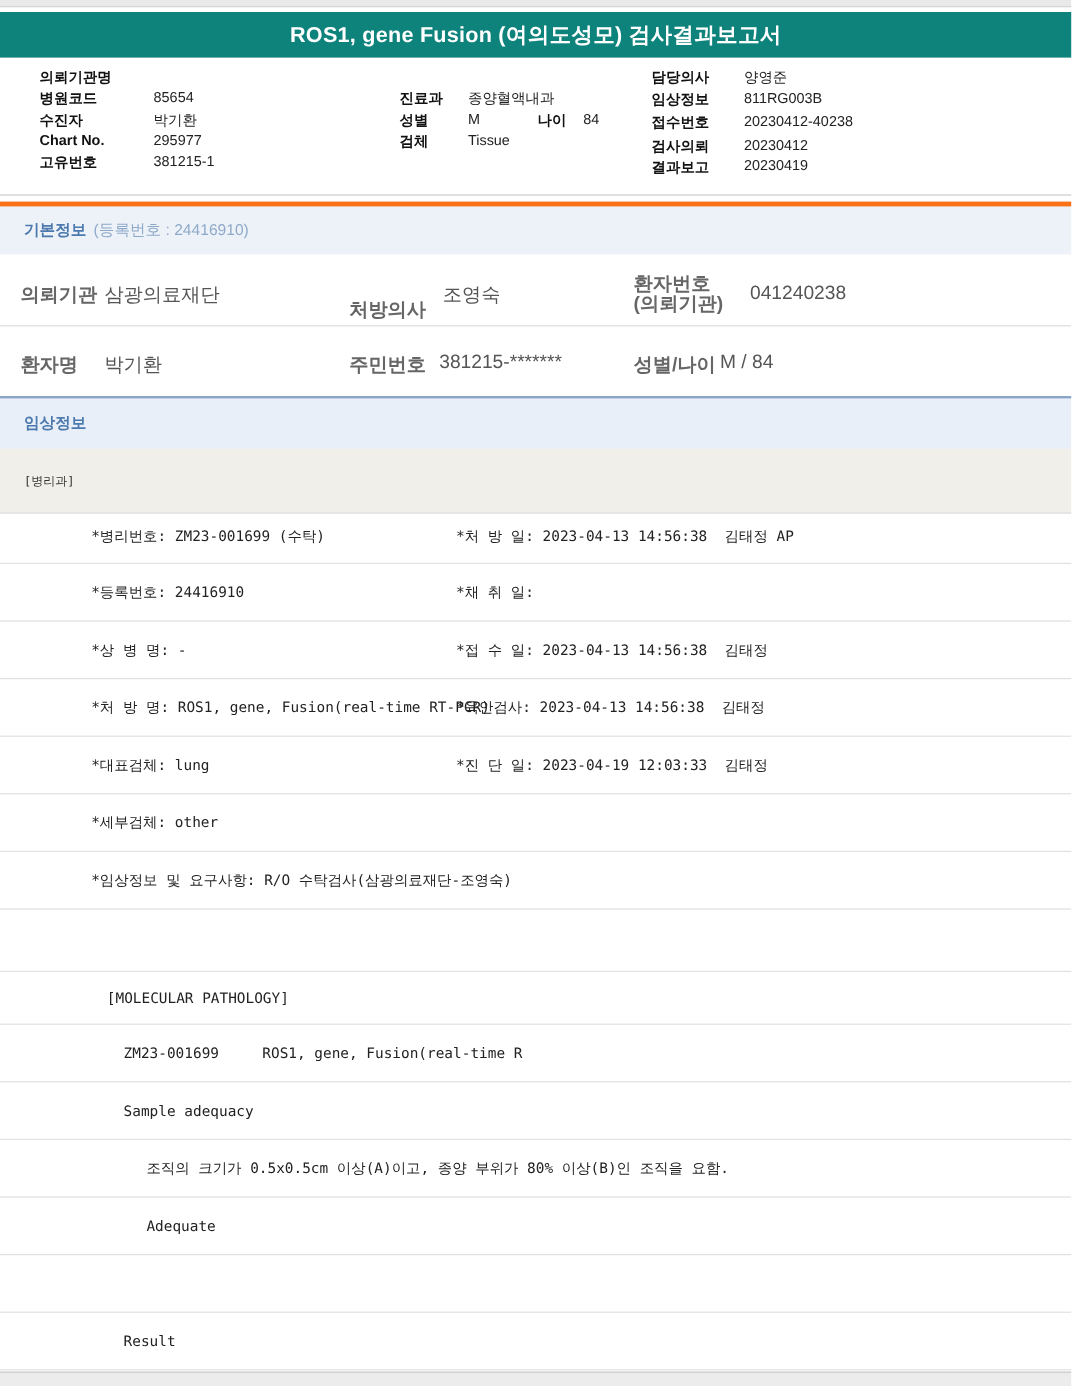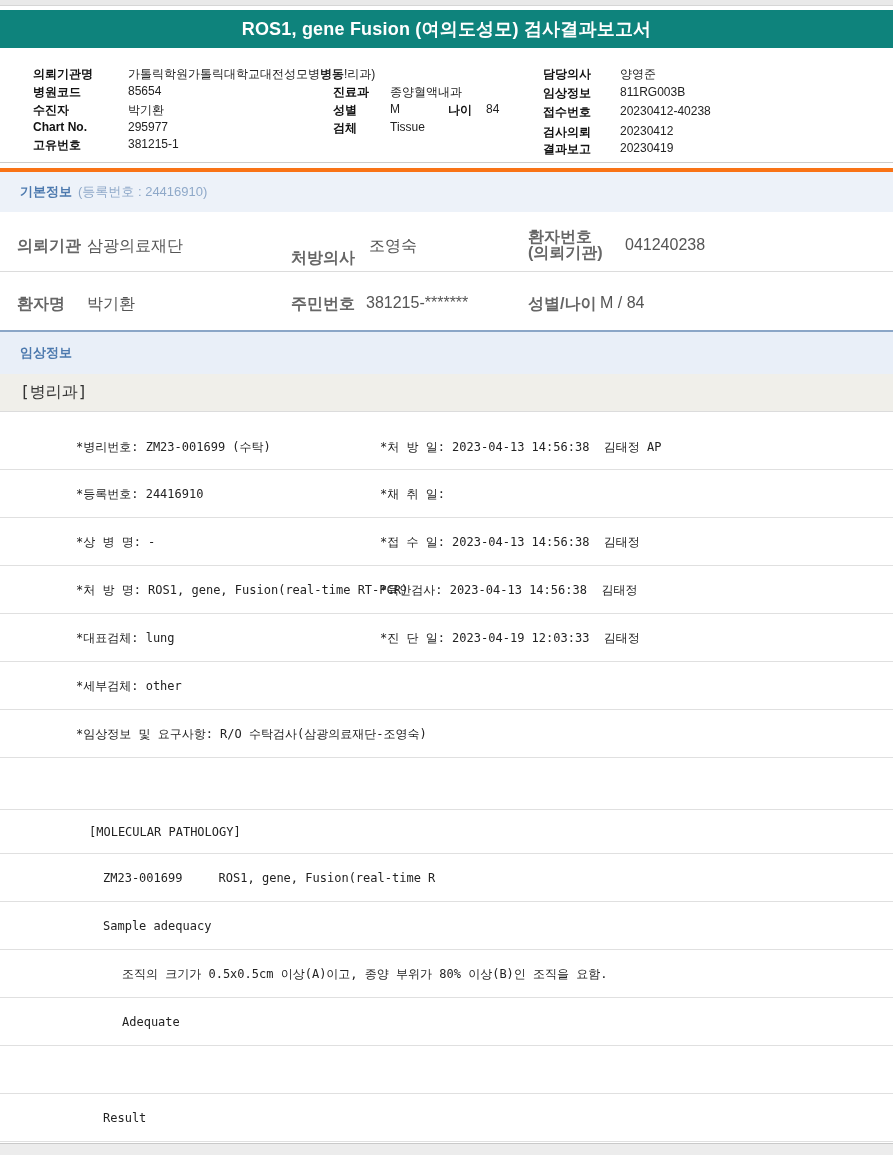--- a/index.html
+++ b/index.html
@@ -11,45 +11,45 @@
   .top-strip {
     position:absolute; top:0; left:0; right:0; height:6px;
     background:#e9e9e9; border-bottom:1px solid #d6d6d6;
   }
   .banner {
     position:absolute; top:10px; left:0; right:0; height:38px;
     background:#0e837c; color:#ffffff; display:flex;
     align-items:center; justify-content:center;
     font-size:18px; font-weight:bold; letter-spacing:0.2px;
   }
-  .id-block { position:absolute; top:10px; left:0; right:0; height:163px; font-size:12px; color:#222; }
+  .id-block { position:absolute; top:0; left:0; right:0; height:163px; font-size:12px; color:#222; }
   .id-label { position:absolute; font-weight:bold; color:#111; white-space:nowrap; }
   .id-value { position:absolute; color:#222; white-space:nowrap; }
   .hr1 { position:absolute; top:162px; left:0; right:0; height:1px; background:#cccccc; }
 
   .section-bar {
     position:absolute; left:0; right:0;
     background:#edf2f9; display:flex; align-items:center; padding-left:20px;
   }
   .bar-basic { top:168px; height:44px; border-top:4px solid #f97316; }
   .bar-results { top:330px; height:44px; border-top:2px solid #8ba6c7; background:#e9eff8; }
   .section-title { color:#4c79ae; font-size:13px; font-weight:bold; }
   .section-sub { color:#8fa9c9; font-size:13px; margin-left:6px; }
 
   .p-rows { position:absolute; top:212px; left:0; right:0; height:118px; font-size:16px; }
   .p-row1 { position:absolute; top:0; left:0; right:0; height:60px; border-bottom:1px solid #dcdcdc; }
   .p-row2 { position:absolute; top:60px; left:0; right:0; height:58px; }
   .p-label { position:absolute; font-weight:bold; color:#666; white-space:nowrap; }
   .p-value { position:absolute; color:#555; white-space:nowrap; }
 
   .dept-row {
-    position:absolute; top:374px; left:0; right:0; height:38px;
+    position:absolute; top:374px; left:0; right:0; height:54px;
     background:#f0efea; border-bottom:1px solid #dcdcdc;
     display:flex; align-items:center; padding-left:20px;
-    font-family:"DejaVu Sans Mono", monospace; font-size:16px; color:#333;
+    font-family:"DejaVu Sans Mono", monospace; font-size:10px; color:#333;
   }
   .detail-rows { position:absolute; top:424px; left:0; right:0; }
   .d-row {
     position:relative; border-bottom:1px solid #e0e0e0;
     font-family:"DejaVu Sans Mono", monospace; font-size:12px; color:#222;
   }
   .dl, .dr { position:absolute; top:50%; transform:translateY(-50%); white-space:pre; }
   .in-a { left:76px; }
   .in-b { left:89px; }
   .in-c { left:103px; }
@@ -68,21 +68,20 @@
 
   <div class="top-strip"></div>
 
   <div class="banner">
     <span>ROS1, gene Fusion (여의도성모) 검사결과보고서</span>
   </div>
 
   <div class="id-block">
 
     <span class="id-label" style="left:33px; top:56px;">의뢰기관명</span>
-    <span class="id-value" style="left:128px; top:56px;"><span>가톨릭학원가톨릭대학교대전성모병</span><b>병동</b><span>!리과)</span></span>
     <span class="id-label" style="left:33px; top:74px;">병원코드</span>
     <span class="id-value" style="left:128px; top:74px;">85654</span>
     <span class="id-label" style="left:33px; top:92px;">수진자</span>
     <span class="id-value" style="left:128px; top:92px;">박기환</span>
     <span class="id-label" style="left:33px; top:110px;">Chart No.</span>
     <span class="id-value" style="left:128px; top:110px;">295977</span>
     <span class="id-label" style="left:33px; top:127px;">고유번호</span>
     <span class="id-value" style="left:128px; top:127px;">381215-1</span>
 
     <span class="id-label" style="left:333px; top:74px;">진료과</span>

